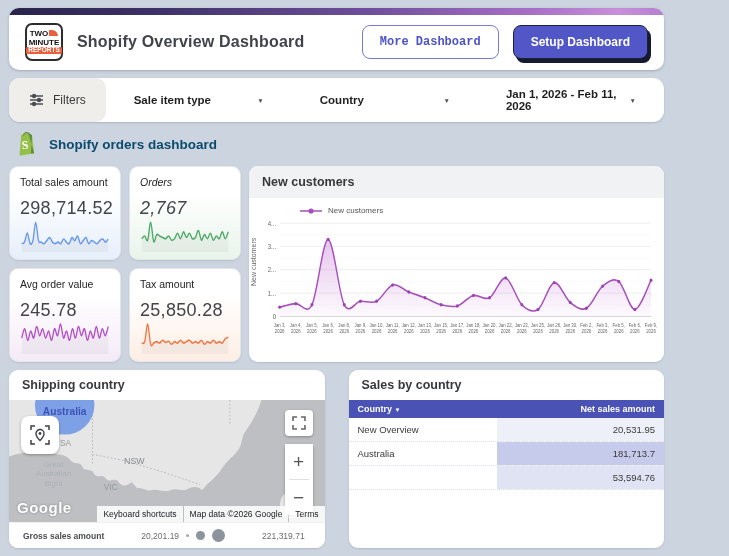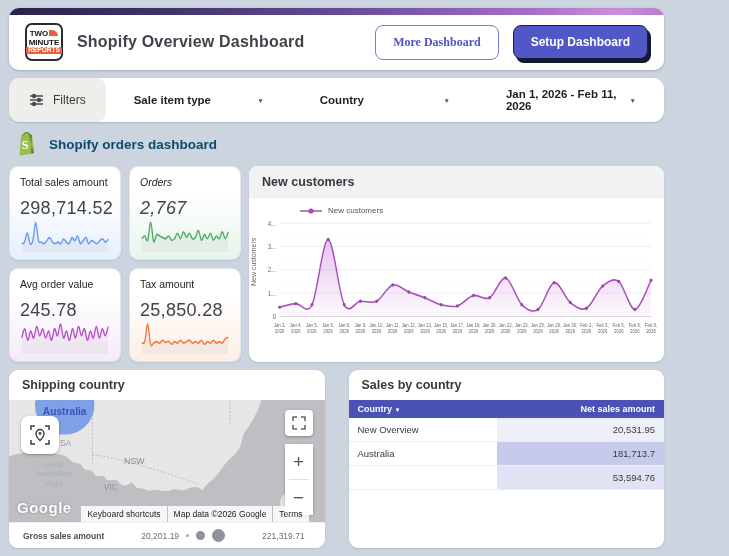--- a/index.html
+++ b/index.html
@@ -11,21 +11,21 @@
   .header-card { background:#fff; border-radius:10px; box-shadow:0 1px 3px rgba(30,40,70,.25); overflow:hidden; flex:0 0 62px; }
   .grad-bar { height:7px; background:linear-gradient(90deg,#29244c 0%,#3c3266 22%,#6f4f9c 55%,#a76fc7 80%,#c98fd9 93%,#b57fd0 100%); }
   .header-row { display:flex; align-items:center; gap:14px; padding:8px 16px; }
   .logo { width:38px; height:38px; border:2px solid #2c2c2c; border-radius:7px; background:#fff; display:flex; flex-direction:column; align-items:center; justify-content:center; line-height:1.05; flex:0 0 auto; }
   .logo-l1 { font-size:8px; font-weight:bold; color:#111; display:flex; align-items:flex-start; }
   .logo-wedge { width:9px; height:6px; background:#e8603c; border-radius:0 6px 0 0; margin-left:1px; }
   .logo-l2 { font-size:8px; font-weight:bold; color:#111; }
   .logo-l3 { font-size:6.5px; font-weight:bold; color:#fff; background:#e8603c; padding:0 2px; border-radius:1px; }
   .page-title { font-size:16px; font-weight:bold; color:#40444a; letter-spacing:.2px; }
   .header-spacer { flex:1; }
-  .btn-outline { background:#fff; border:1.5px solid #767bda; color:#4d53c8; font-family:Liberation Serif, serif; font-weight:bold; font-size:12px; border-radius:8px; padding:9px 17px; cursor:pointer; }
+  .btn-outline { background:#fff; border:1.5px solid #767bda; color:#4d53c8; font-family:Liberation Mono, monospace; font-weight:bold; font-size:12px; border-radius:8px; padding:9px 17px; cursor:pointer; }
   .btn-solid { background:#5157c6; border:1px solid #1d2138; color:#fff; font-family:inherit; font-weight:bold; font-size:12px; border-radius:8px; padding:9px 17px; box-shadow:3px 4px 0 #161a2e; cursor:pointer; }
 
   
   .filter-card { background:#fff; border-radius:11px; box-shadow:0 1px 2px rgba(30,40,70,.18); flex:0 0 44px; display:flex; align-items:center; overflow:hidden; }
   .filters-pill { height:100%; background:#efeeeb; display:flex; align-items:center; gap:9px; padding:0 20px; border-radius:10px; font-size:12px; color:#3a3a3a; flex:0 0 auto; cursor:pointer; }
   .filter-field { flex:1; display:flex; align-items:center; justify-content:space-between; padding:0 28px; font-size:11.5px; font-weight:bold; color:#1f1f1f; cursor:pointer; }
   .caret { font-size:6.5px; color:#555; }
 
   
   .section-row { display:flex; align-items:center; gap:10px; padding:0 4px; flex:0 0 28px; }
@@ -57,21 +57,21 @@
   .panel-title { padding:8px 13px; font-size:12.5px; font-weight:600; color:#37393c; flex:0 0 auto; }
   .map-area { position:relative; flex:1; background:#bdbfc2; overflow:hidden; }
   .map-svg { position:absolute; inset:0; width:100%; height:100%; }
   .map-btn { position:absolute; background:#fff; border:none; border-radius:4px; box-shadow:0 1px 3px rgba(0,0,0,.3); cursor:pointer; display:flex; align-items:center; justify-content:center; }
   .loc-btn { left:12px; top:16px; width:38px; height:38px; border-radius:8px; }
   .fs-btn { right:12px; top:10px; width:28px; height:26px; }
   .zoom-box { position:absolute; right:12px; top:44px; width:28px; background:#fff; border-radius:4px; box-shadow:0 1px 3px rgba(0,0,0,.3); display:flex; flex-direction:column; align-items:stretch; }
   .zoom-btn { background:#fff; border:none; font-size:19px; color:#565656; height:35px; cursor:pointer; font-family:inherit; line-height:1; }
   .zoom-div { height:1px; background:#e0e0e0; margin:0 4px; }
   .google-logo { position:absolute; left:8px; bottom:6px; font-size:15px; font-weight:bold; color:#fff; letter-spacing:.5px; text-shadow:0 0 2px rgba(90,90,90,.7); cursor:pointer; }
-  .attr-bar { position:absolute; right:16px; bottom:0; display:flex; }
+  .attr-bar { position:absolute; right:0; bottom:0; display:flex; }
   .attr-seg { background:rgba(255,255,255,.85); font-size:8.5px; color:#202124; padding:3px 6px; margin-left:1px; cursor:pointer; white-space:nowrap; }
   .gross-legend { flex:0 0 26px; background:#fff; border-top:1px solid #f0f0f2; display:flex; align-items:center; gap:7px; padding:0 14px; }
   .gl-label { font-size:8.5px; font-weight:bold; color:#4a4d52; }
   .gl-val { font-size:8.5px; color:#6a6d72;margin-left:30px; }
   .gl-dot { border-radius:50%; background:#8d939c; display:inline-block; }
   .d1 { width:3px; height:3px; background:#a7abb2; }
   .d2 { width:9px; height:9px; }
   .d3 { width:13px; height:13px; }
 
   .tbl-head { display:flex; align-items:center; justify-content:space-between; background:#4a52b5; color:#fff; font-size:9px; font-weight:bold; padding:4px 9px; flex:0 0 auto; cursor:pointer; }

